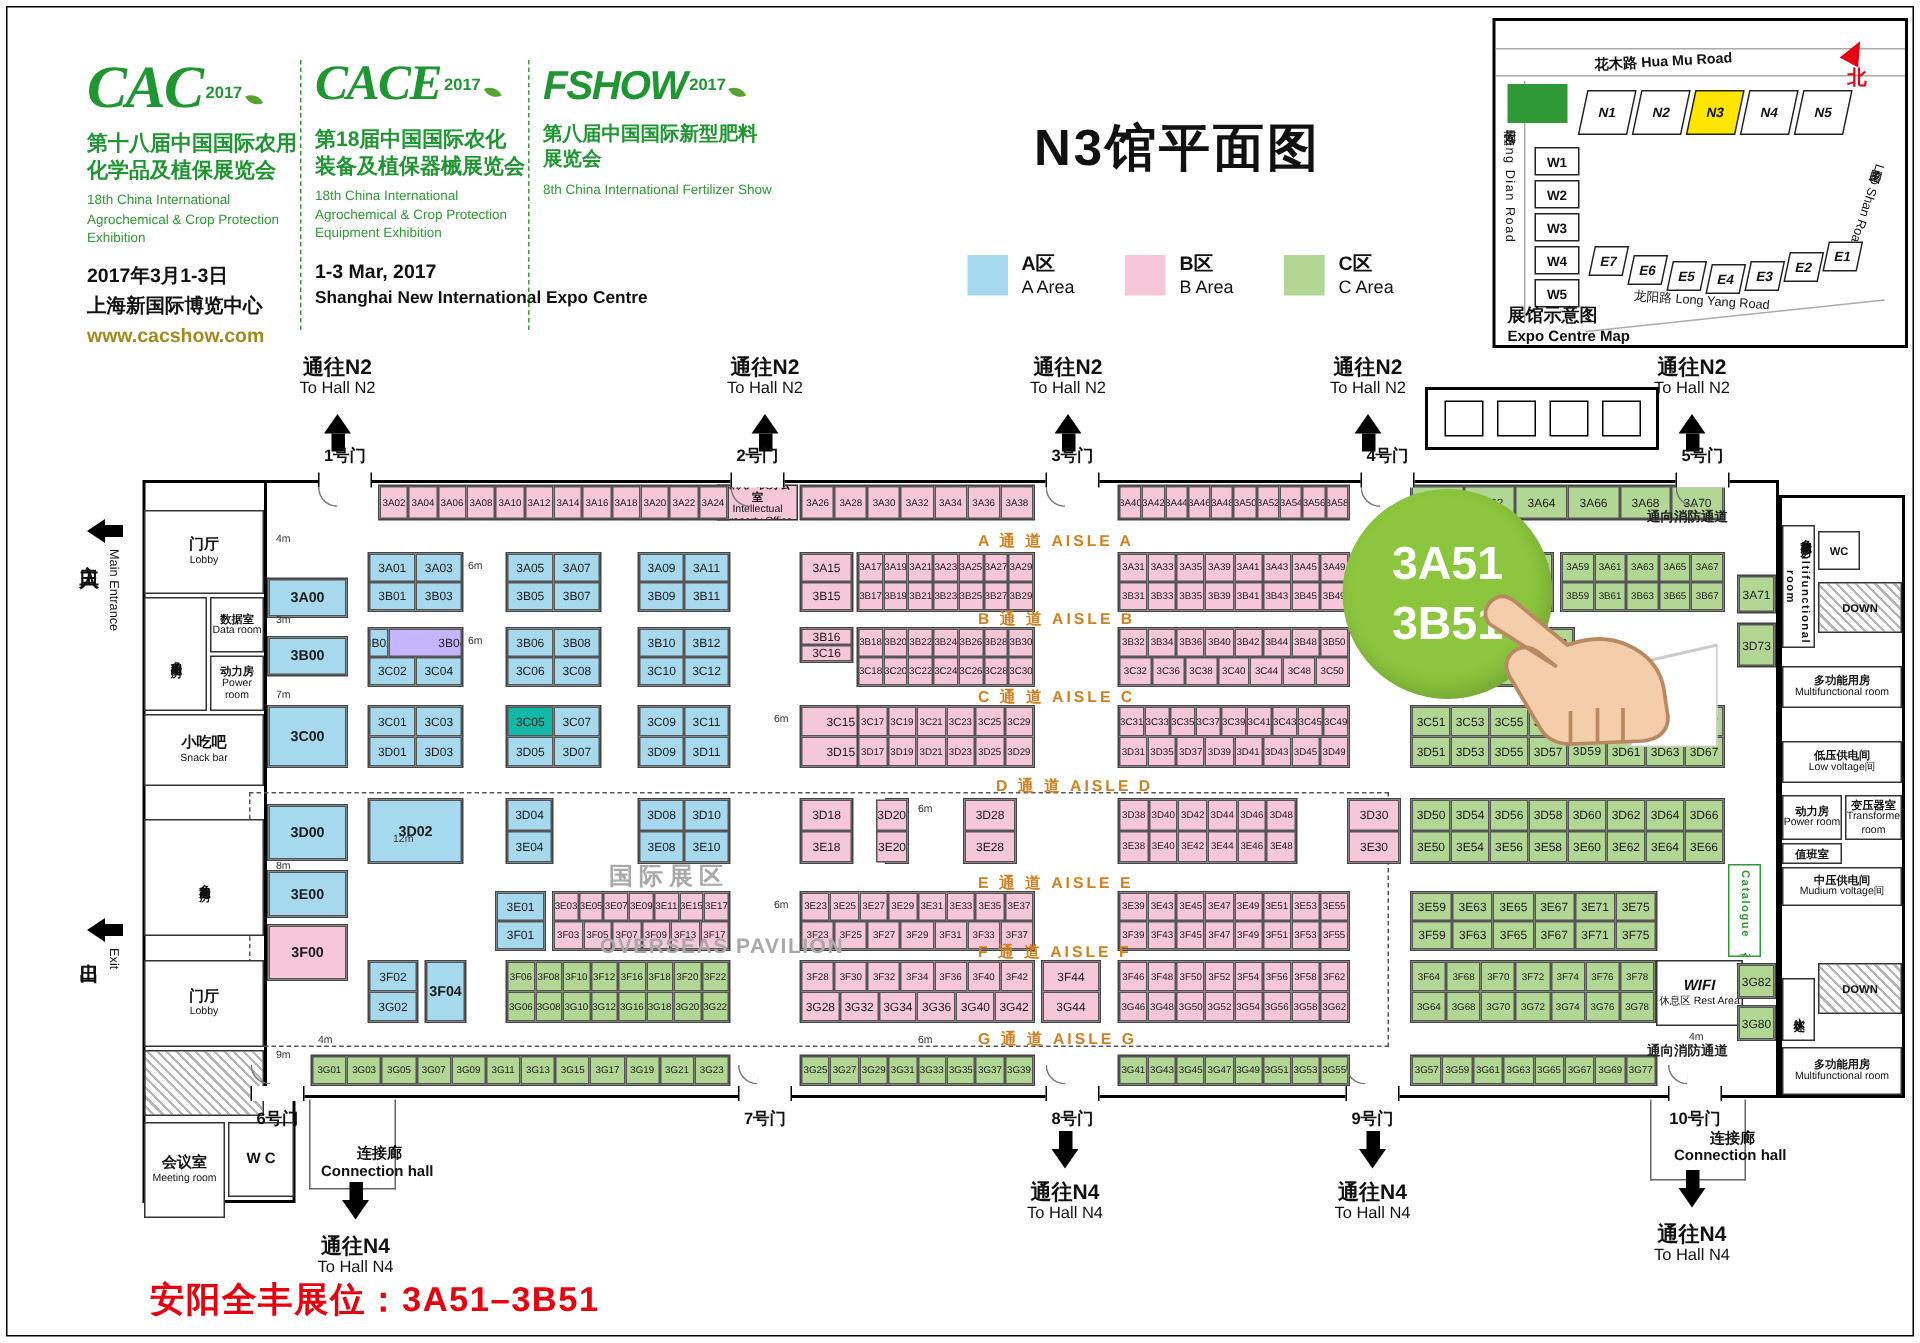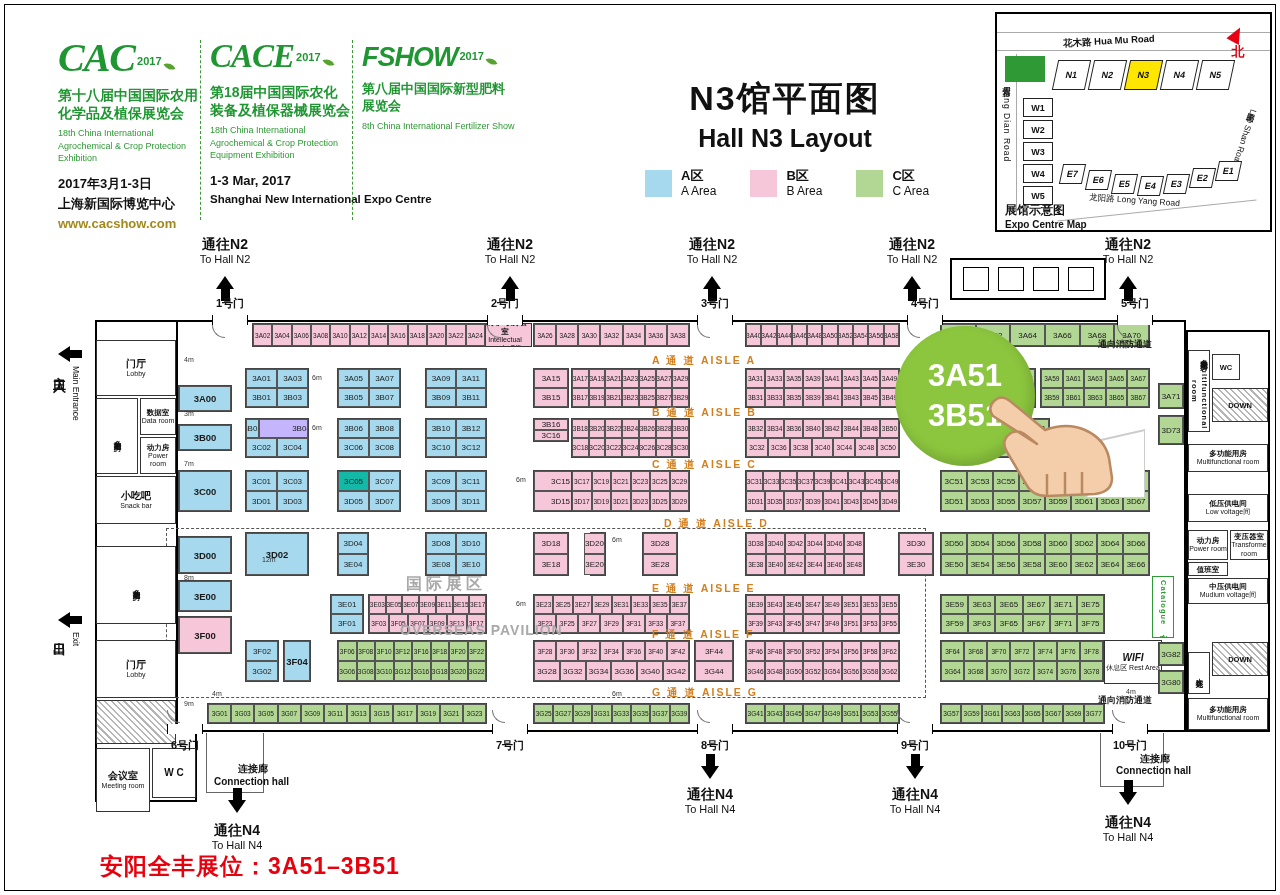--- a/index.html
+++ b/index.html
@@ -121,21 +121,20 @@
 <div class="vdash" style="left:352px"></div>
 <div class="brand" style="left:362px;top:44px;width:150px">
   <div><span class="logo l-fshow">FSHOW</span><span class="sup">2017</span><span class="leaf"></span></div>
   <div class="cnl" style="margin-top:10px;font-size:13px">第八届中国国际新型肥料</div>
   <div class="cnl" style="font-size:13px">展览会</div>
   <div class="enl" style="margin-top:5px">8th China International Fertilizer Show</div>
 </div>
 
 <div class="title-wrap">
   <div class="t1">N3馆平面图</div>
-  <div class="t2">Hall N3 Layout</div>
 </div>
 
 <div class="leg">
   <div class="legitem">
       <span class="sw" style="background: rgb(166, 217, 238);"></span>
       <span>
         <div class="lcn">A区</div>
         <div class="len">A Area</div>
       </span>
     </div>
@@ -551,21 +550,21 @@
         <div class="bcell" style="background: rgb(178, 214, 148); font-size: 8px;">3C59</div>
         <div class="bcell" style="background: rgb(178, 214, 148); font-size: 8px;">3C61</div>
         <div class="bcell" style="background: rgb(178, 214, 148); font-size: 8px;">3C63</div>
         <div class="bcell" style="background: rgb(178, 214, 148); font-size: 8px;">3C67</div>
       </div>
       <div class="brow">
         <div class="bcell" style="background: rgb(178, 214, 148); font-size: 8px;">3D51</div>
         <div class="bcell" style="background: rgb(178, 214, 148); font-size: 8px;">3D53</div>
         <div class="bcell" style="background: rgb(178, 214, 148); font-size: 8px;">3D55</div>
         <div class="bcell" style="background: rgb(178, 214, 148); font-size: 8px;">3D57</div>
-        <div class="bcell" style="background: rgb(178, 214, 148); font-size: 8px;">3D59</div>
+        <div class="bcell" style="background: rgb(178, 214, 148); font-size: 8px; font-family: Liberation Mono, monospace;">3D59</div>
         <div class="bcell" style="background: rgb(178, 214, 148); font-size: 8px;">3D61</div>
         <div class="bcell" style="background: rgb(178, 214, 148); font-size: 8px;">3D63</div>
         <div class="bcell" style="background: rgb(178, 214, 148); font-size: 8px;">3D67</div>
       </div>
     </div>
     <div class="blk" style="left: 245px; top: 532px; width: 64px; height: 44px;">
       <div class="brow">
         <div class="bcell" style="background: rgb(166, 217, 238); font-size: 9.5px; font-weight: bold;">3D02</div>
       </div>
     </div>

